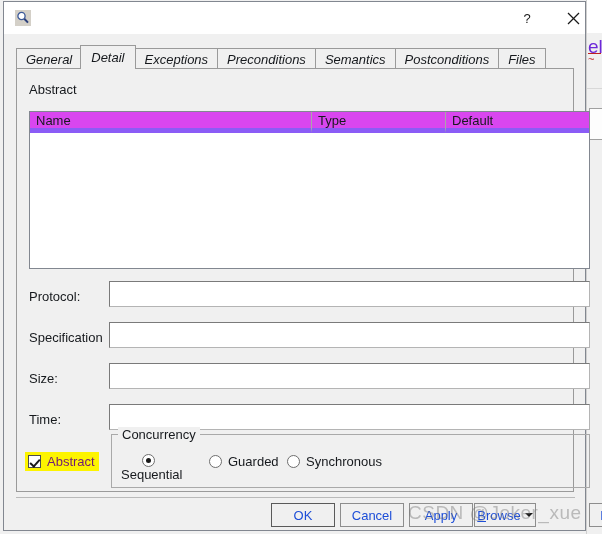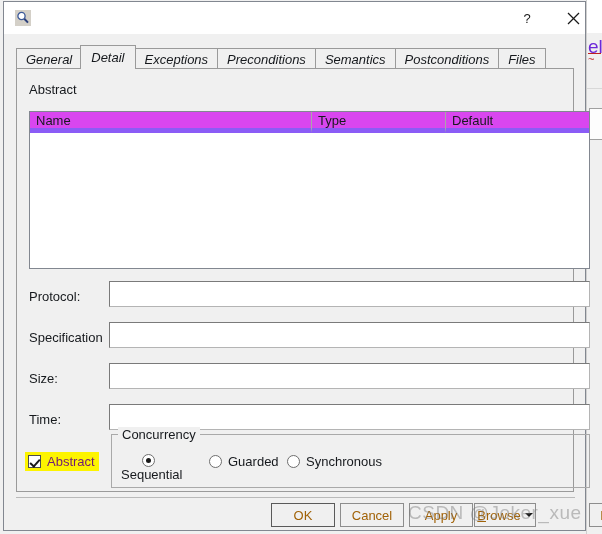--- a/index.html
+++ b/index.html
@@ -369,21 +369,21 @@
   
   .btn {
     position: absolute;
     top: 501px;
     height: 24px;
     background: #f0f0f0;
     border: 1px solid #8d8d8d;
     box-sizing: border-box;
     font-family: "Liberation Sans", sans-serif;
     font-size: 13px;
-    color: #a16207;
+    color: #1d4ed8;
     display: flex;
     align-items: center;
     justify-content: center;
     cursor: default;
     padding: 0;
   }
   .btn.default {
     border: 1px solid #5a5a5a;
     box-shadow: inset 0 0 0 1px #f0f0f0;
   }

